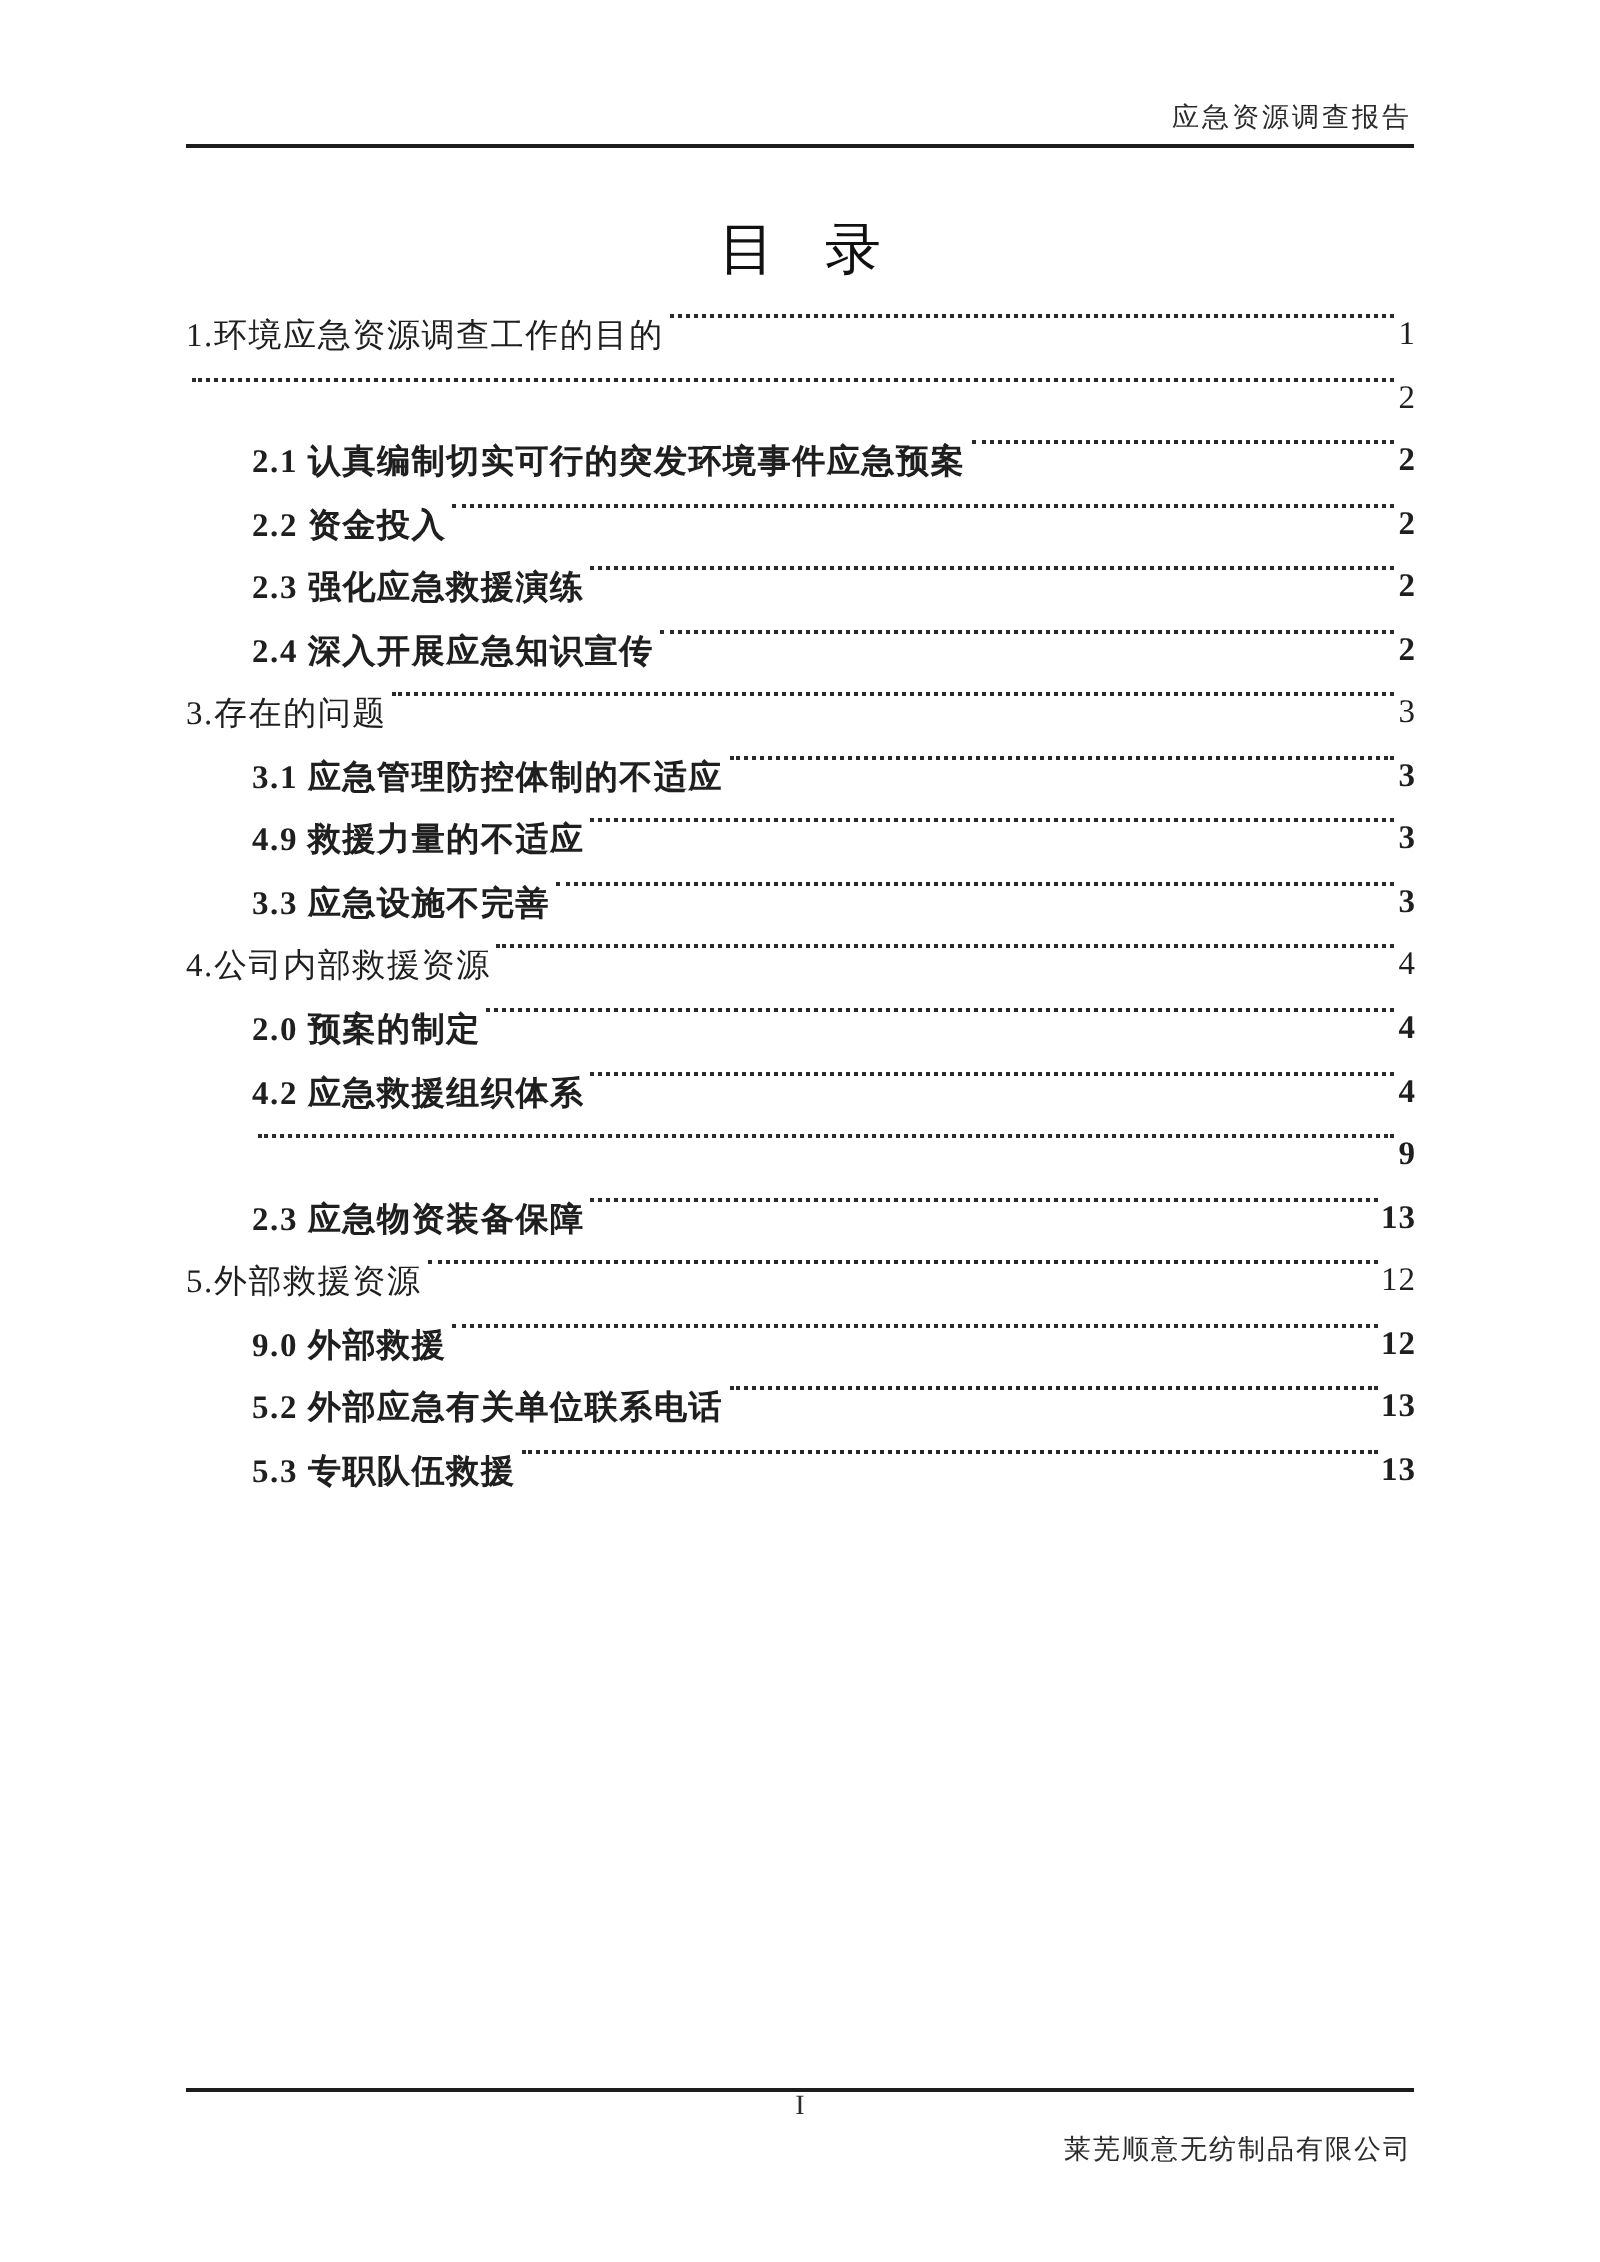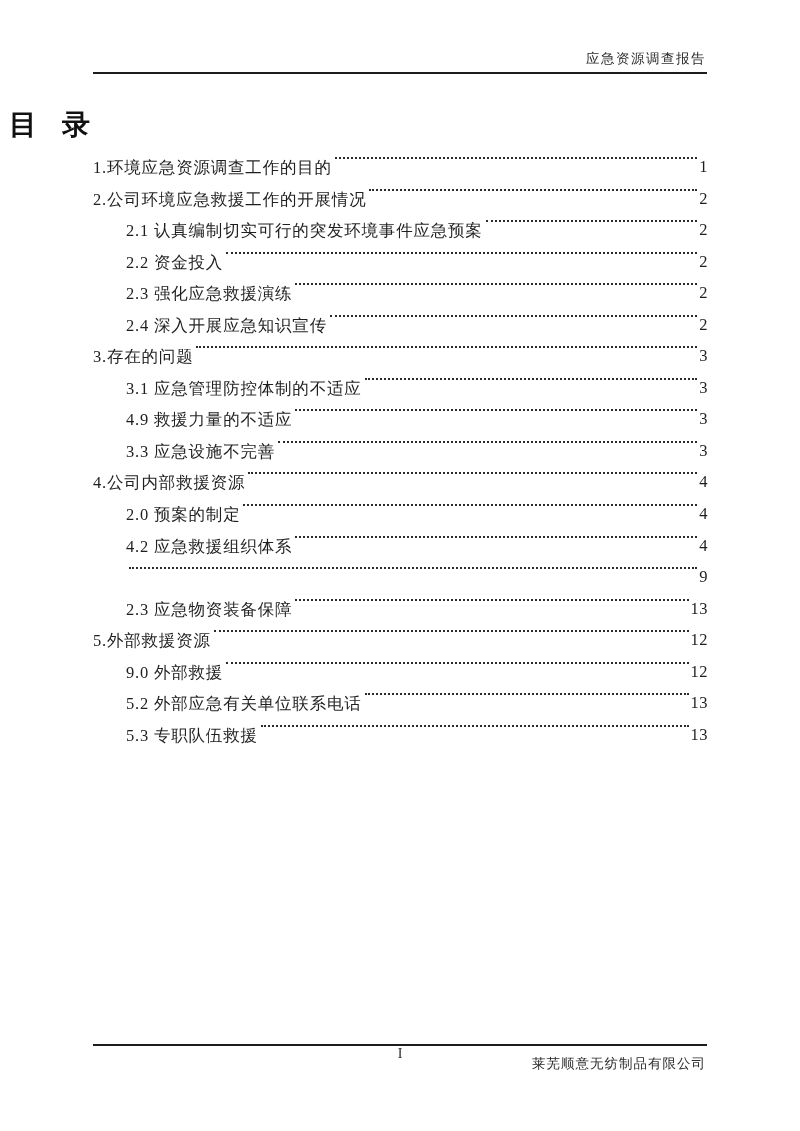--- a/index.html
+++ b/index.html
@@ -35,42 +35,42 @@
     border: none;
     border-top: 2.5px solid #1d1d1d;
     margin: 0;
   }
   
   .toc-title {
     position: absolute;
     left: 0;
     right: 0;
     top: 106px;
-    text-align: left;
+    text-align: center;
     font-size: 28px;
-    font-weight: 700;
+    font-weight: 400;
     letter-spacing: 9px;
     color: #111111;
     text-indent: 9px; 
   }
   
   .toc-list {
     position: absolute;
     left: 93px;
     right: 92px;
     top: 157px;
   }
   .toc-row {
     display: flex;
     align-items: flex-start;
     height: 31.55px;
     font-size: 16.5px;
     color: #1f1f1f;
   }
-  .toc-row.level-2 { padding-left: 33px; }
+  .toc-row.level-2 { padding-left: 33px; font-weight: bold; }
   .toc-label {
     white-space: nowrap;
     letter-spacing: 0.8px;
   }
   .toc-dots {
     flex: 1 1 auto;
     border-bottom: 2px dotted #2a2a2a;
     margin: 0 2px 3px 3px;
     min-width: 12px;
   }
@@ -100,21 +100,21 @@
     left: 0;
     right: 0;
     top: 0;
     text-align: center;
     font-size: 14px;
     color: #2b2b2b;
   }
   .footer-company {
     position: absolute;
     right: 1px;
-    top: 9px;
+    top: 20px;
     font-size: 13.5px;
     letter-spacing: 1px;
     color: #2b2b2b;
   }
 </style>
 </head>
 <body>
 
 <div class="page">
 
@@ -126,21 +126,20 @@
   <div class="toc-title">目 录</div>
 
   <div class="toc-list">
     <div class="toc-row level-1">
       <span class="toc-label">1.环境应急资源调查工作的目的</span>
       <span class="toc-dots"></span>
       <span class="toc-page">1</span>
     </div>
 
     <div class="toc-row level-1">
-      <span class="toc-label">2.公司环境应急救援工作的开展情况</span>
       <span class="toc-dots"></span>
       <span class="toc-page">2</span>
     </div>
 
     <div class="toc-row level-2">
       <span class="toc-label">2.1 认真编制切实可行的突发环境事件应急预案</span>
       <span class="toc-dots"></span>
       <span class="toc-page">2</span>
     </div>
 

